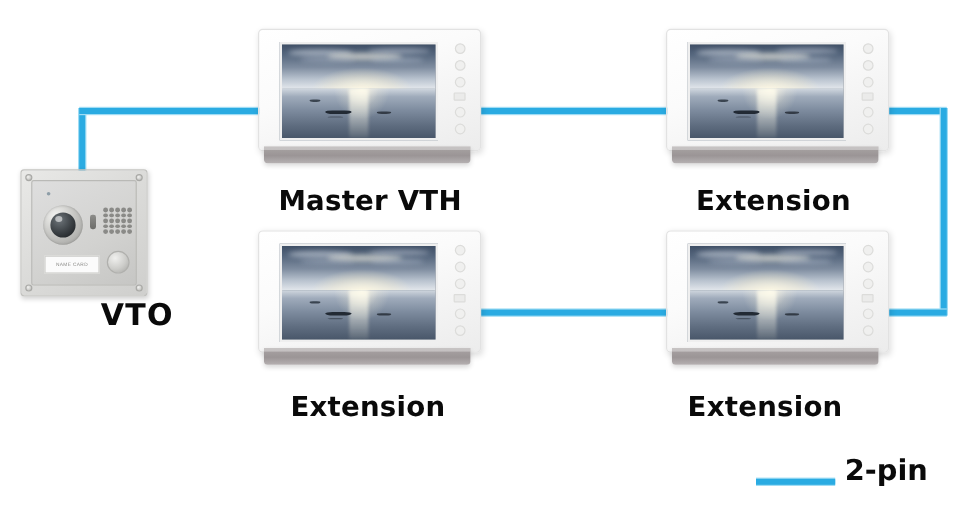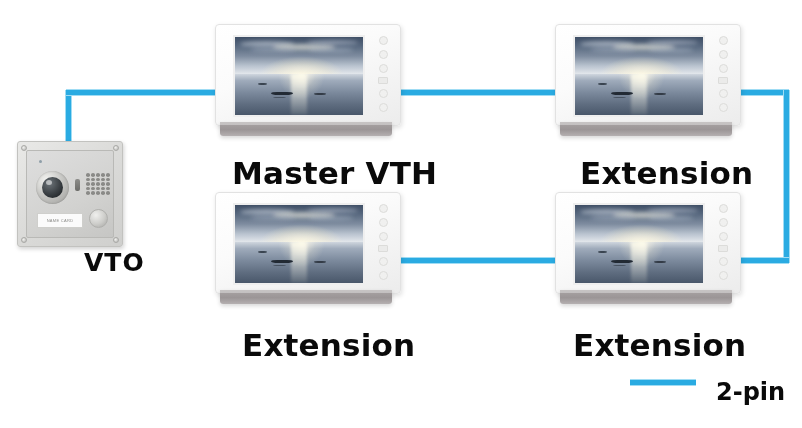--- a/index.html
+++ b/index.html
@@ -274,36 +274,36 @@
 
   
   .label {
     position: absolute;
     font-family: "DejaVu Sans", sans-serif;
     font-weight: bold;
     color: #0a0a0a;
     white-space: nowrap;
   }
   .label-device {
-    font-size: 31px;
+    font-size: 23px;
     letter-spacing: 0.2px;
   }
   .label-vto {
     font-size: 25px;
     letter-spacing: 1px;
   }
 
   
   .legend {
     position: absolute;
     left: 630px;
     top: 380px;
     display: flex;
-    align-items: flex-start;
-    gap: 20px;
+    align-items: flex-end;
+    gap: 8px;
   }
   .legend-line {
     width: 66px;
     height: 5px;
     background: #2aabe2;
     box-shadow: 0 -1px 0 #9fdcf4, 0 1px 0 #9fdcf4;
   }
   .legend-text {
     font-family: "DejaVu Sans", sans-serif;
     font-weight: bold;

